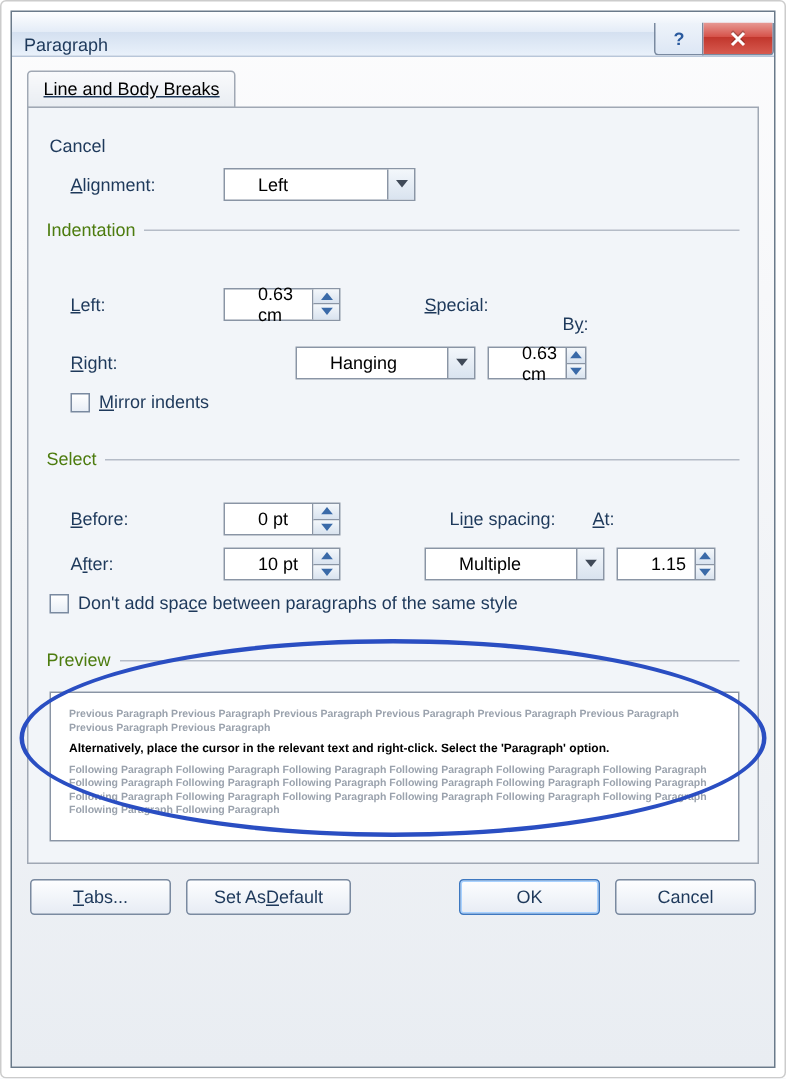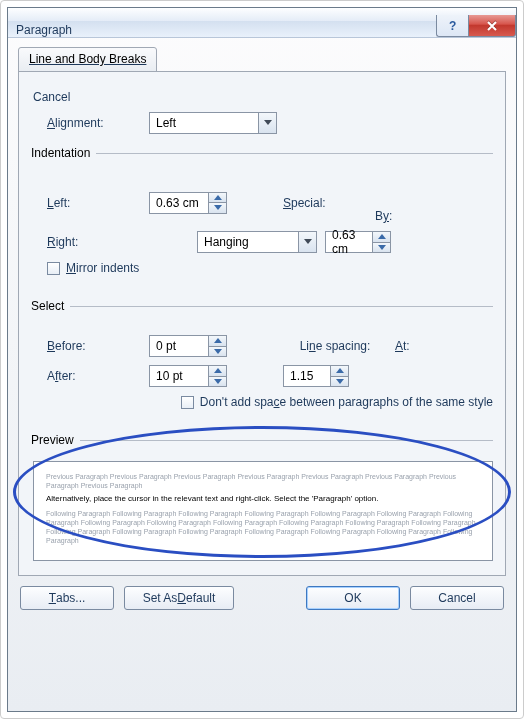--- a/index.html
+++ b/index.html
@@ -13,42 +13,42 @@
   .tb-help { border-radius:0 0 0 3px; border-right:none;}
   .tb-close { width:48px; background:linear-gradient(#e79a95,#d6534a 45%,#c1362c 46%,#d75a4f); border-radius:0 0 3px 0; color:#fff;}
   .tb-close svg { filter: drop-shadow(0 -1px 0 rgba(0,0,0,0.3));}
   .content { padding: 6px 10px 8px 10px; height: calc(100% - 30px); display:flex; flex-direction:column; position:relative;}
   
   .tabs { display:flex; border-bottom:1px solid #a0a8b4; margin-top:2px;}
   .tab { padding:4px 10px 5px; border:1px solid #a0a8b4; background:linear-gradient(#f9fafc,#e9edf2); position:relative; top:1px; margin-right:-1px; border-radius:3px 3px 0 0; cursor:default;}
   .tab.active { background:#f2f5f9; border-bottom:1px solid #f2f5f9; z-index:2;}
   .tab-body { border:1px solid #a0a8b4; border-top:none; padding:12px 12px 8px 14px; background:#f2f5f9; position:relative;}
   fieldset.group { border:none; border-top:1px solid #b5bcc7; margin:12px 0 16px 0; padding:14px 0 0 0;}
-  fieldset.group legend { padding:0 6px 0 0; color:#000000; margin-left:-2px; }
+  fieldset.group legend { padding:0 6px 0 0; color:#4d7c0f; margin-left:-2px; }
   .row { display:flex; align-items:center; gap:8px; margin:8px 0;}
   .lbl { width:94px; color:#1e395b;}
   .lbl2 { color:#1e395b;}
   .u { text-decoration: underline; text-decoration-color:#1e395b;}
-  .combo, .spin { display:flex; align-items:center; background:#fff; border:1px solid #8a95a5;}
+  .combo, .spin { display:flex; align-items:center; background:#fff; border:1px solid #8a95a5;padding-left:16px;}
   .combo { width:128px; height:22px;}
   .combo.small { width:120px; }
   .combo-text { flex:1; padding:0 6px; white-space:nowrap; overflow:hidden;}
   .combo-btn { width:18px; height:100%; border-left:1px solid #8a95a5; background:linear-gradient(#f3f7fb,#d9e3ef); display:flex;align-items:center;justify-content:center;}
   .spin { width:78px; height:22px;}
   .spin.small{ width:66px;}
   .spin-text { flex:1; padding:0 6px;}
   .spin-btns { width:18px; height:100%; border-left:1px solid #8a95a5; display:flex; flex-direction:column;}
   .spin-up,.spin-down { flex:1; background:linear-gradient(#f3f7fb,#d9e3ef); display:flex;align-items:center;justify-content:center;}
   .spin-up{ border-bottom:1px solid #8a95a5;}
   .check { display:flex; align-items:center; gap:6px; color:#1e395b;}
   .checkbox { width:13px;height:13px;border:1px solid #7a8aa0;background:linear-gradient(#fff,#e8eef6);}
   .ellipse-annot { position:absolute; border:3px solid #2a4ec2; border-radius:50%; pointer-events:none; left:-6px; right:-6px; top:354px; height:132px;}
   
   .preview-box { border:1px solid #8a95a5; background:#fff; padding:10px 12px; height:100px; overflow:hidden;}
-  .preview-line { font-size:7px; color:#9aa2ad; line-height:1.3; white-space:normal; text-align:left;}
+  .preview-line { font-size:7px; color:#9aa2ad; line-height:1.3; white-space:normal; text-align:left;font-weight:bold;}
   .preview-line.main { color:#000; font-size:8px; margin:4px 0;}
   
   .btn-row { display:flex; gap:10px; padding:10px 2px 2px 2px; align-items:center;}
   .btn { min-width:94px; height:24px; border:1px solid #7a8aa0; background:linear-gradient(#fdfeff,#e7ecf4); border-radius:3px; display:flex;align-items:center;justify-content:center; color:#1e395b; padding:0 12px; cursor:default;}
   .btn.ok { border:1px solid #3e78c0; box-shadow:0 0 0 1px #a7d1ff inset;}
   .spacer { flex:1; }
   svg { display:block; }
   .general-heading{ color:#1e395b; margin-top:6px; }
 </style>
 </head>
@@ -191,37 +191,45 @@
                       </svg>
                     </div>
                     <div class="spin-down">
                       <svg width="8" height="5">
                         <path d="M0 0 L8 0 L4 5 Z" fill="#3a6aa8"></path>
                       </svg>
                     </div>
                   </div>
             </div>
             <span style="width:40px;"></span>
+            <div class="combo small">
+              <span class="combo-text">Multiple</span>
+              <div class="combo-btn">
+                    <svg width="8" height="6">
+                      <path d="M0 0 L8 0 L4 5 Z" fill="#404a58"></path>
+                    </svg>
+                  </div>
+            </div>
             <div class="spin small">
               <span class="spin-text">1.15</span>
               <div class="spin-btns">
                     <div class="spin-up">
                       <svg width="8" height="5">
                         <path d="M4 0 L8 5 L0 5 Z" fill="#3a6aa8"></path>
                       </svg>
                     </div>
                     <div class="spin-down">
                       <svg width="8" height="5">
                         <path d="M0 0 L8 0 L4 5 Z" fill="#3a6aa8"></path>
                       </svg>
                     </div>
                   </div>
             </div>
           </div>
-          <div class="row check" style="margin-left:-14px;justify-content:flex-end;">
+          <div class="row check" style="margin-left:-14px;">
             <div class="checkbox"></div>
             <span>Don't add spa<span class="u">c</span>e between paragraphs of the same style</span>
           </div>
         </div>
       </fieldset>
 
       <fieldset class="group" style="margin-bottom:6px;">
         <legend>Preview</legend>
         <div class="preview-box">
           <div class="preview-line">Previous Paragraph Previous Paragraph Previous Paragraph Previous Paragraph Previous Paragraph Previous Paragraph Previous Paragraph Previous Paragraph</div>

